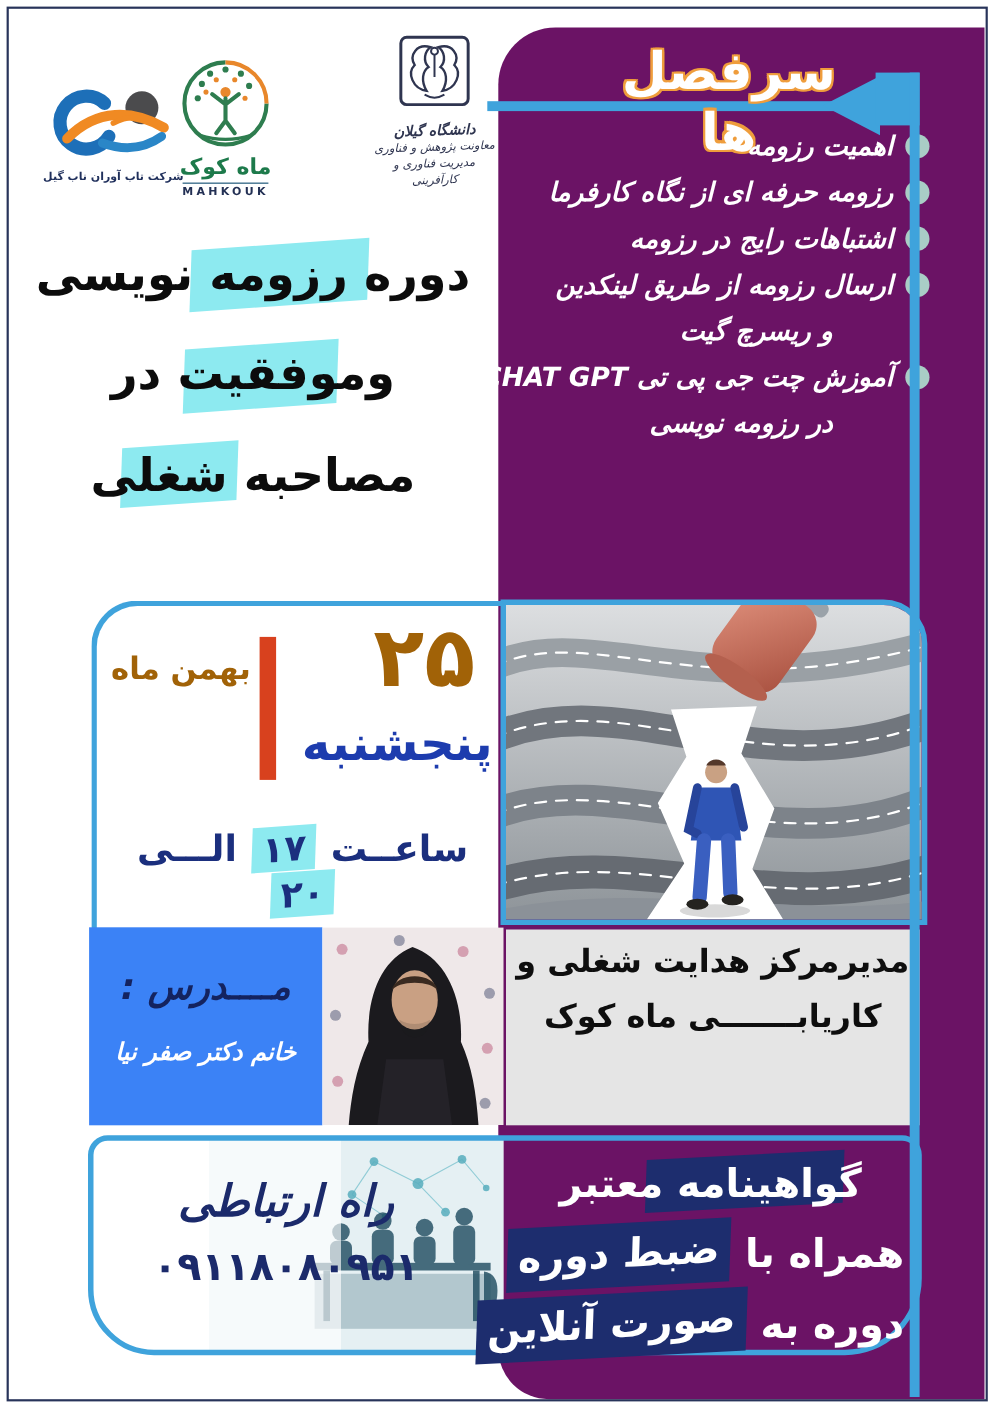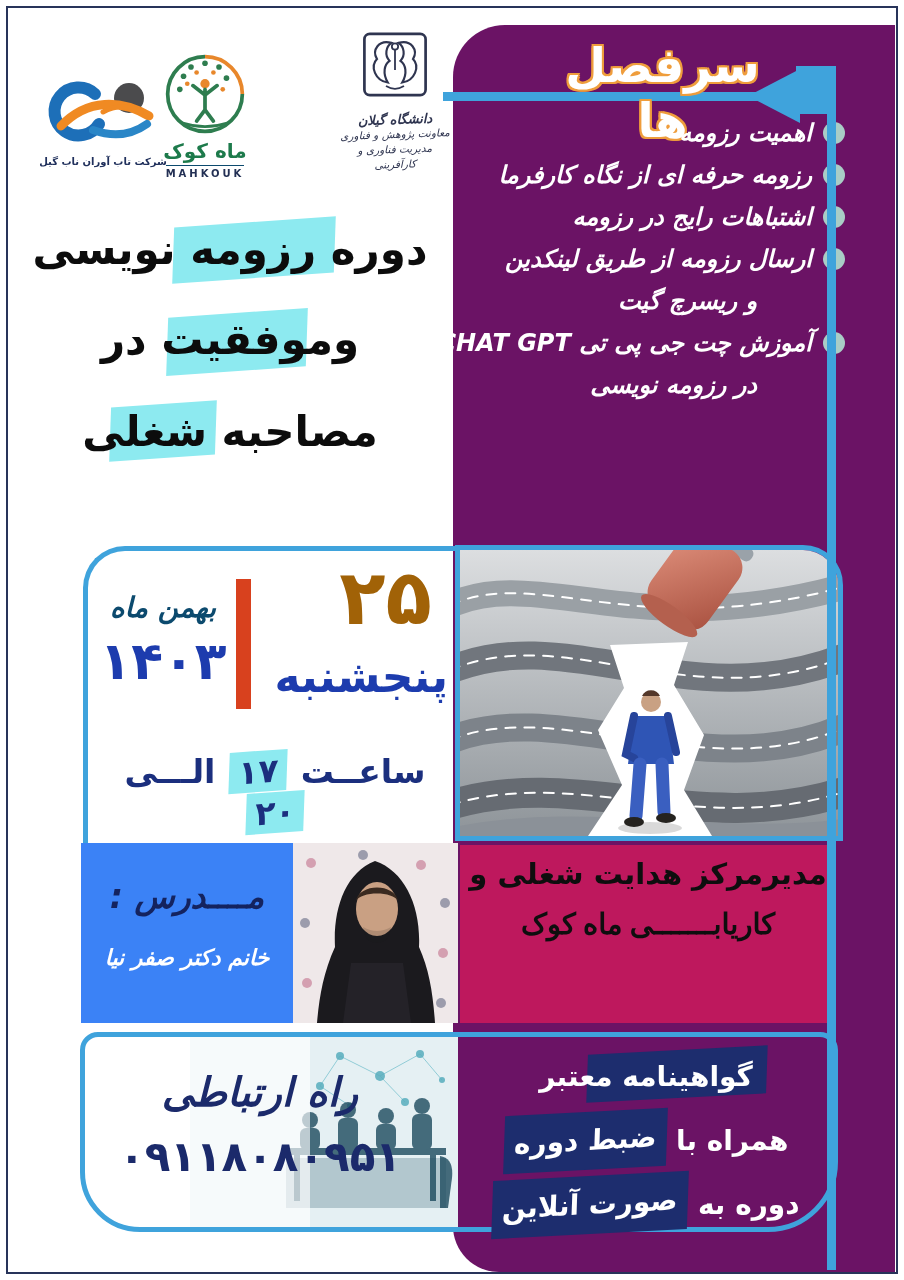--- a/index.html
+++ b/index.html
@@ -52,54 +52,54 @@
   .uni-caption{font-family:"DejaVu Serif","Liberation Serif",serif;font-style:italic;color:#2f3550;
                direction:rtl;line-height:15px;transform:rotate(-2deg);}
   .uni-c1{font-size:13px;font-weight:bold;} .uni-c2,.uni-c3{font-size:10.5px;}
 
   
   .date-box{position:absolute;left:83px;top:546px;width:374px;height:296px;
             border-top:5px solid #3fa3dc;border-left:5px solid #3fa3dc;border-top-left-radius:42px;z-index:2;}
   .day-number{position:absolute;right:30px;top:2px;font-size:76px;font-weight:bold;color:#a16207;direction:rtl;}
   .weekday{position:absolute;right:14px;top:100px;font-size:44px;font-weight:bold;color:#1d3cae;direction:rtl;}
   .red-bar{position:absolute;left:148px;top:28px;width:15px;height:130px;background:#d8411e;}
-  .month{position:absolute;left:10px;top:40px;width:130px;text-align:center;font-size:28px;font-weight:bold;
-         color:#0c4a6e;direction:rtl;font-style:italic;}
+  .month{position:absolute;left:10px;top:40px;width:130px;font-size:28px;font-weight:bold;
+         color:#a16207;direction:rtl;}
   .year{position:absolute;left:0px;top:80px;width:150px;text-align:center;font-size:52px;font-weight:bold;
         color:#1d3cae;direction:rtl;}
   .time-line{position:absolute;left:0;right:0;top:200px;text-align:center;font-size:33px;font-weight:bold;
              color:#1b2f7e;direction:rtl;}
   .time-hl{display:inline-block;background:#8deaf0;padding:1px 9px;margin:0 2px;
            transform:rotate(-4deg) skewX(-6deg);}
 
   
   .roads-box{position:absolute;left:455px;top:545px;width:388px;height:296px;z-index:2;
              border:5px solid #3fa3dc;border-top-right-radius:40px;box-sizing:border-box;overflow:hidden;}
 
   
   .instructor-box{position:absolute;left:81px;top:843px;width:212px;height:180px;background:#3b82f6;z-index:3;}
   .instructor-label{position:absolute;left:0;right:0;top:34px;text-align:center;font-size:33px;font-weight:bold;
                     font-style:italic;color:#14235f;direction:rtl;}
   .instructor-name{position:absolute;left:0;right:0;top:102px;text-align:center;font-size:22px;font-weight:bold;
                    font-style:italic;color:#ffffff;direction:rtl;}
   .photo-box{position:absolute;left:293px;top:843px;width:165px;height:180px;z-index:3;overflow:hidden;}
-  .director-box{position:absolute;left:460px;top:845px;width:376px;height:178px;background:#be185d;z-index:3;}
+  .director-box{position:absolute;left:460px;top:845px;width:376px;height:178px;background:#e5e5e5;z-index:3;}
   .director-box .dline{position:absolute;left:0;right:0;text-align:center;font-size:29px;font-weight:bold;
                        color:#0e0e0e;direction:rtl;white-space:nowrap;}
-  .dl1{top:12px;} .dl2{top:62px;font-family:Liberation Serif, serif;} .dl3{top:112px;}
+  .dl1{top:12px;} .dl2{top:62px;} .dl3{top:112px;}
 
   
   .bottom-frame{position:absolute;left:80px;top:1032px;width:758px;height:200px;z-index:4;
                 border:5px solid #3fa3dc;border-radius:18px 18px 70px 60px;box-sizing:border-box;pointer-events:none;}
   .meeting-art{position:absolute;left:190px;top:1036px;width:268px;height:192px;z-index:2;overflow:hidden;}
   .contact{position:absolute;left:95px;top:1066px;width:330px;z-index:5;text-align:center;direction:rtl;}
   .contact-label{font-size:40px;font-weight:bold;font-style:italic;color:#1b2a6b;line-height:52px;}
-  .contact-phone{font-size:42px;font-weight:bold;color:#1b2a6b;letter-spacing:2px;margin-top:14px;direction:ltr;}
+  .contact-phone{font-size:36px;font-weight:bold;color:#1b2a6b;letter-spacing:2px;margin-top:14px;direction:ltr;}
   .certificate{position:absolute;left:470px;top:1048px;width:352px;z-index:5;text-align:center;direction:rtl;}
-  .cert-line{position:relative;height:64px;line-height:58px;font-size:28px;font-weight:bold;color:#ffffff;
+  .cert-line{position:relative;height:64px;line-height:58px;font-size:36px;font-weight:bold;color:#ffffff;
              white-space:nowrap;}
   .cert-hl-box{position:absolute;right:55px;top:2px;width:180px;height:48px;background:#1d2d6e;
                transform:rotate(-3deg) skewX(-5deg);z-index:-1;}
   .cert-hl{display:inline-block;background:#1d2d6e;padding:0 10px;transform:rotate(-3deg) skewX(-5deg);}
 </style>
 </head>
 <body>
 
 <div class="poster">
 
@@ -178,21 +178,20 @@
     <div class="ct-line ct-l1">دوره رزومه نویسی</div>
     <div class="ct-line ct-l2">وموفقیت در</div>
     <div class="ct-line ct-l3">مصاحبه شغلی</div>
   </div>
 
   <div class="date-box">
     <div class="day-number">۲۵</div>
     <div class="weekday">پنجشنبه</div>
     <div class="red-bar"></div>
     <div class="month">بهمن ماه</div>
-    <div class="year">۱۴۰۳</div>
     <div class="time-line">
       <span>ساعــت</span>
       <span class="time-hl">۱۷</span>
       <span>الـــی</span>
       <span class="time-hl">۲۰</span>
     </div>
   </div>
 
   <div class="roads-box">
     <svg width="378" height="286" viewBox="0 0 378 286" preserveAspectRatio="none">

